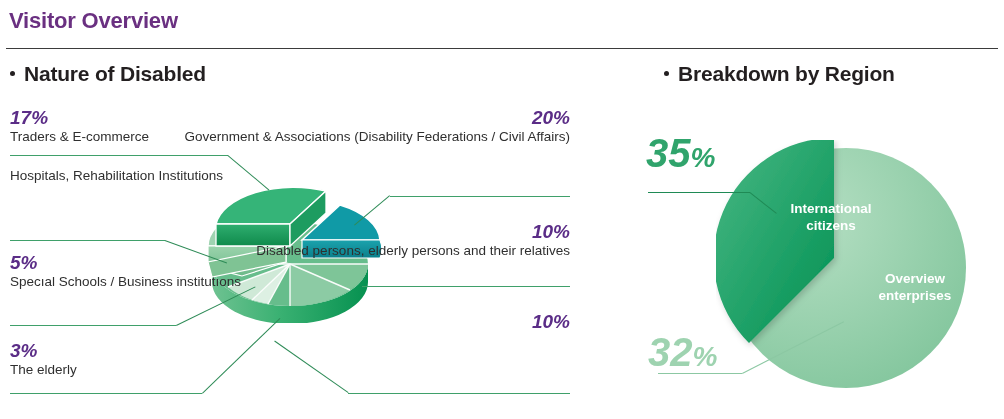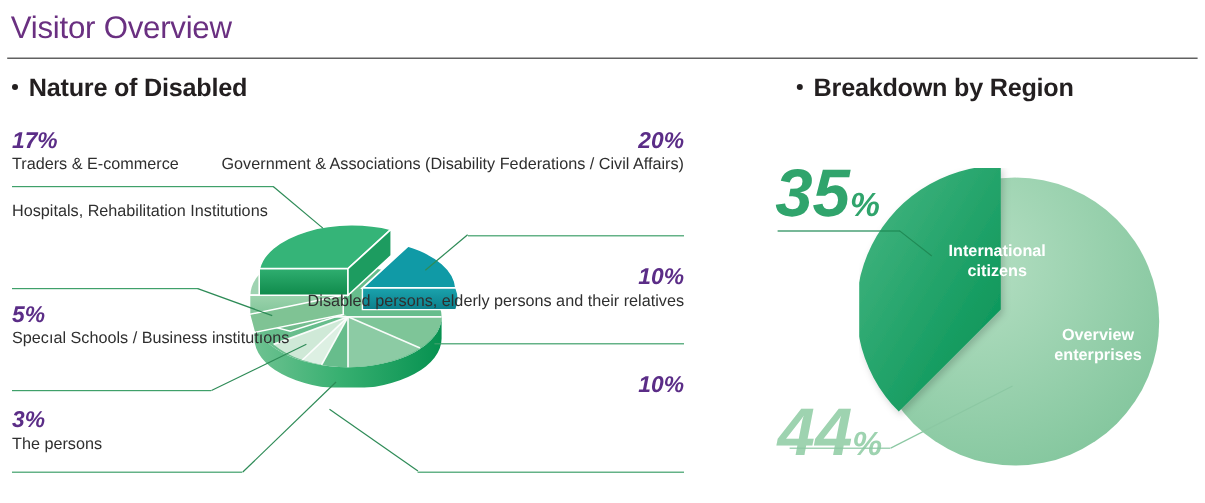--- a/index.html
+++ b/index.html
@@ -20,22 +20,22 @@
     inset: 0;
     width: 1004px;
     height: 419px;
   }
 
   
   .page-title {
     position: absolute;
     left: 9px;
     top: 8px;
-    font-size: 26px;
-    font-weight: 400;
+    font-size: 22px;
+    font-weight: 700;
     color: #6a3081;
     letter-spacing: -0.2px;
     white-space: nowrap;
   }
   .title-rule {
     position: absolute;
     left: 6px;
     top: 48px;
     width: 992px;
     height: 1px;
@@ -134,21 +134,21 @@
   #label-intl { left: 776px; top: 200px; width: 110px; }
   #label-dom  { left: 860px; top: 270px; width: 110px; }
 
   .bigpct {
     position: absolute;
     font-weight: 700;
     font-style: italic;
     white-space: nowrap;
     line-height: 1;
   }
-  .bigpct .num { font-size: 56px; }
+  .bigpct .num { font-size: 40px; }
   .bigpct .sym { font-size: 28px; }
   #pct-35 { left: 646px; top: 133px; color: #30a46c; }
   #pct-65 { left: 648px; top: 332px; color: #9ed3b0; }
 </style>
 </head>
 <body>
 
 <div id="root">
 
   <div class="page-title">Visitor Overview</div>
@@ -247,21 +247,21 @@
   <div class="callout left" style="left:10px; top:253px;">
     <span class="pct">5%</span>
     <span class="desc">Specıal Schools /
 Business institutıons</span>
   </div>
   <div class="rule" style="left:10px; top:325px; width:166px;"></div>
   <div class="lead" style="left:176px; top:325px; width:88px; transform:rotate(-26deg);"></div>
 
   <div class="callout left" style="left:10px; top:341px;">
     <span class="pct">3%</span>
-    <span class="desc">The persons</span>
+    <span class="desc">The elderly</span>
   </div>
   <div class="rule" style="left:10px; top:393px; width:192px;"></div>
   <div class="lead" style="left:202px; top:393px; width:108px; transform:rotate(-44deg);"></div>
 
   <div class="callout right" style="right:434px; top:108px;">
     <span class="pct">20%</span>
     <span class="desc">Government &amp; Associations
 (Disability Federations / Civil
 Affairs)</span>
   </div>
@@ -310,18 +310,18 @@
   <div class="slice-label" id="label-dom">Overview
 enterprises</div>
 
   <div class="bigpct" id="pct-35">
     <span class="num">35</span><span class="sym">%</span>
   </div>
   <div class="rule" style="left:648px; top:192px; width:102px; background:#1f8a55;"></div>
   <div class="lead" style="left:750px; top:192px; width:34px; transform:rotate(38deg); background:#1f8a55;"></div>
 
   <div class="bigpct" id="pct-65">
-    <span class="num">44</span><span class="sym">%</span>
+    <span class="num">32</span><span class="sym">%</span>
   </div>
   <div class="rule pale" style="left:658px; top:373px; width:84px;"></div>
   <div class="lead pale" style="left:742px; top:373px; width:114px; transform:rotate(-27deg);"></div>
 
 </div>
 
 </body></html>

